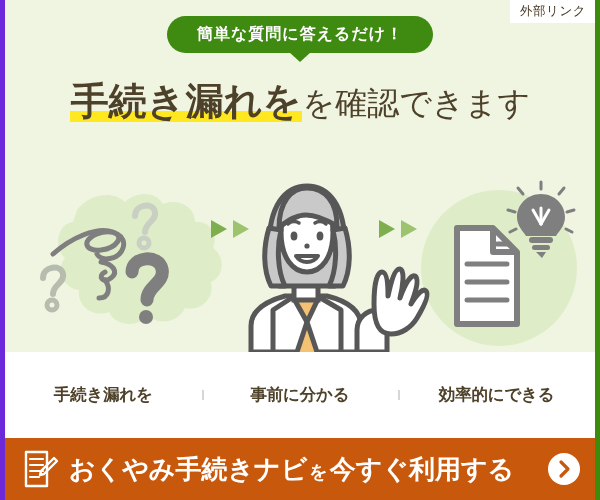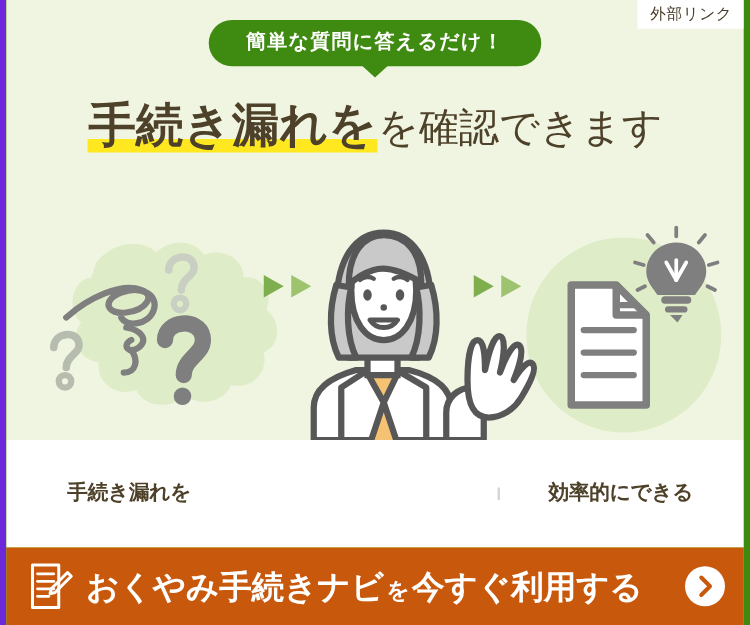--- a/index.html
+++ b/index.html
@@ -286,20 +286,21 @@
         </g>
       </svg>
     </div>
   </div>
 
   <div class="features">
     <div class="feature">
       <span>手続き漏れを</span>
     </div>
     <div class="feature">
+      <span>事前に分かる</span>
     </div>
     <div class="feature">
       <span>効率的にできる</span>
     </div>
   </div>
 
   <div class="cta">
     <span class="cta-icon">
       <svg viewBox="0 0 36 40" xmlns="http://www.w3.org/2000/svg">
         <path fill="none" stroke="#ffffff" stroke-width="2.4" stroke-linejoin="round" d="M3,3 L24,3 L24,37 L3,37 Z"></path>

